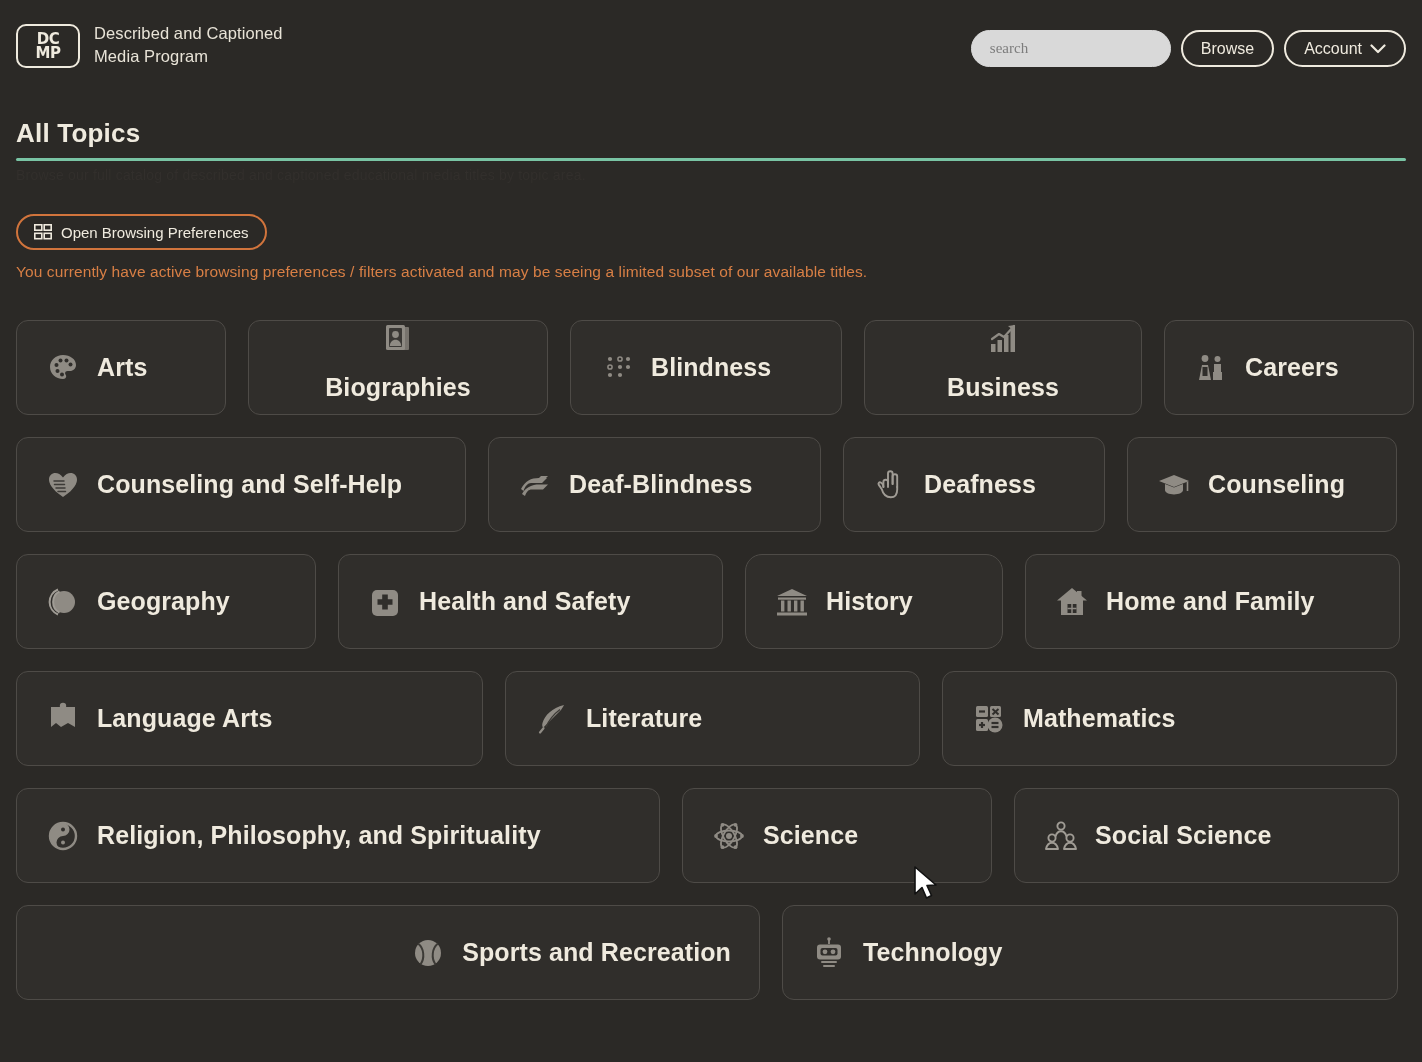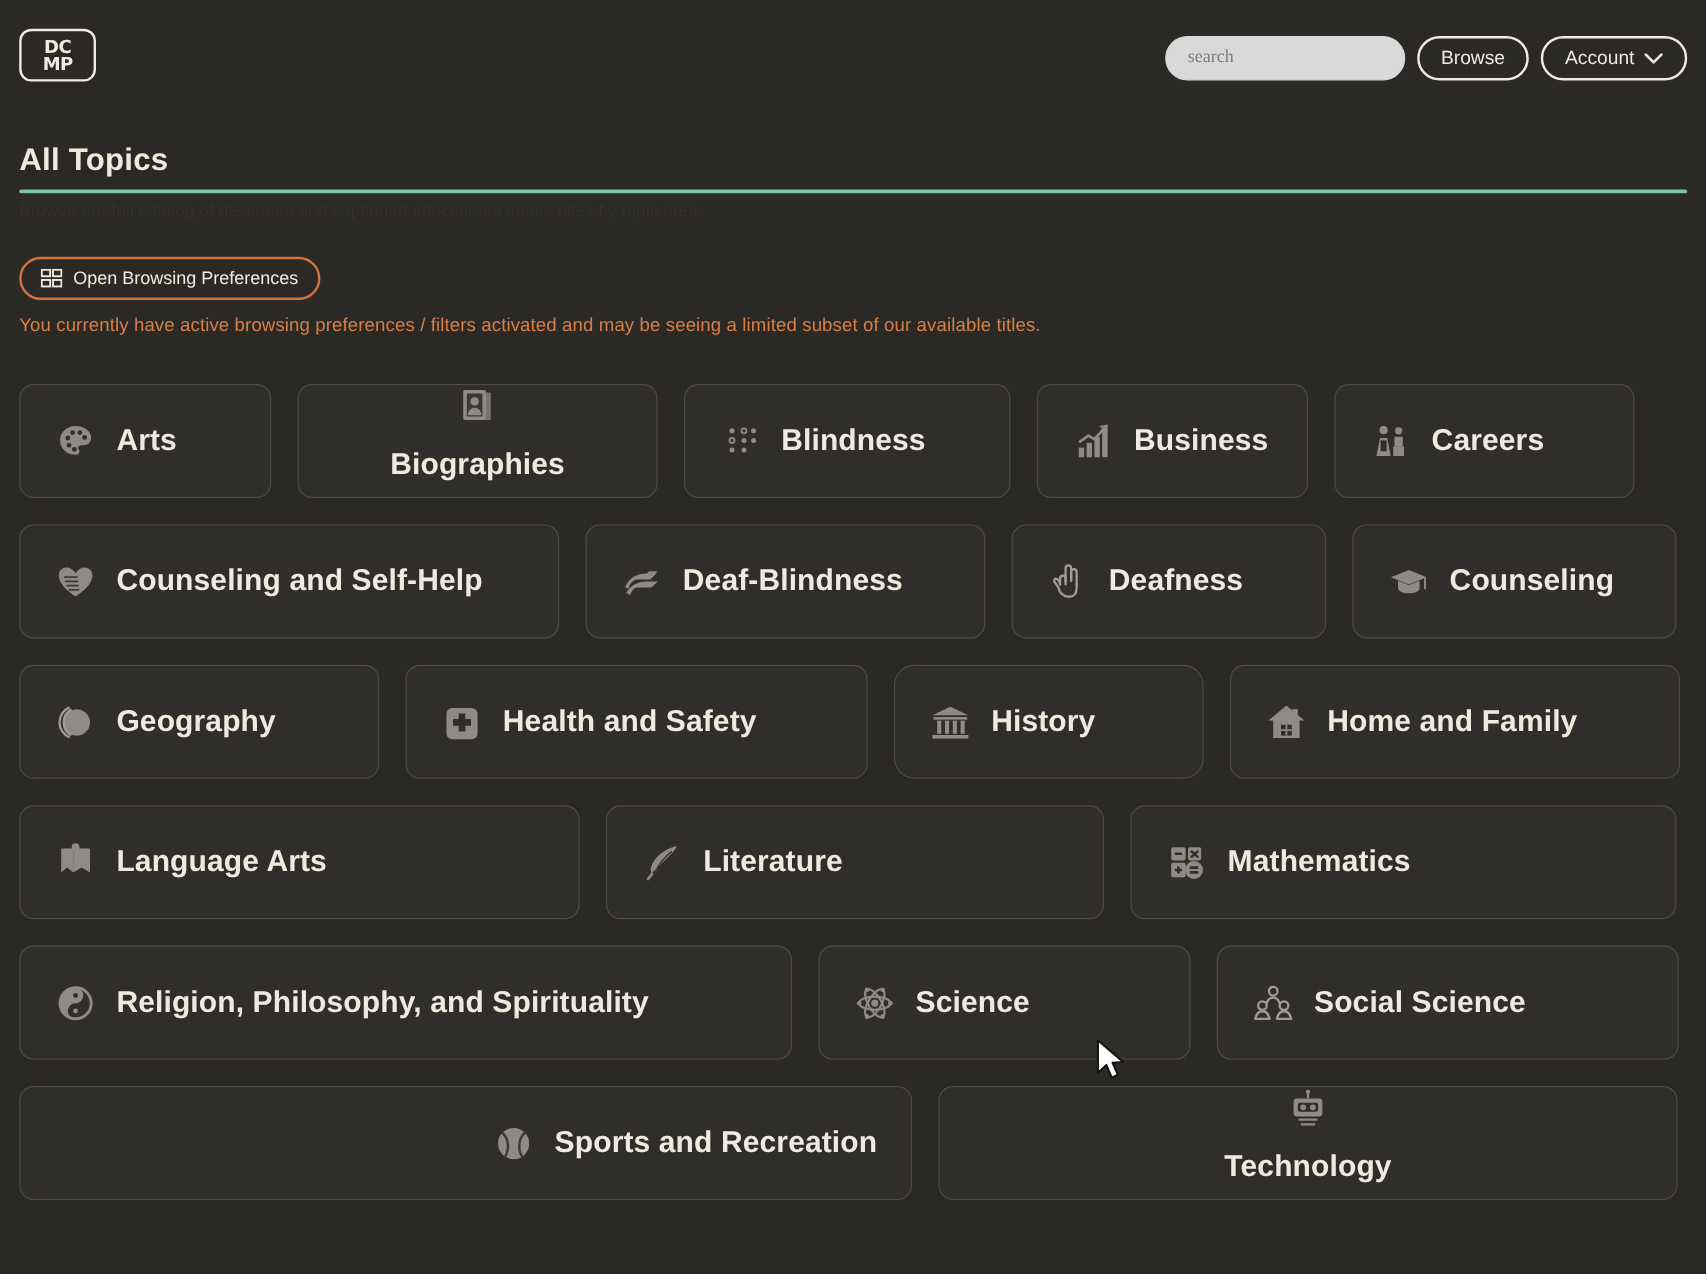--- a/index.html
+++ b/index.html
@@ -100,20 +100,21 @@
 <body>
 
 <div class="page">
 
   <div class="header">
     <div class="brand">
       <div class="logo-box">
         <span class="logo-line">DC</span>
         <span class="logo-line">MP</span>
       </div>
+      <div class="brand-name">Described and Captioned Media Program</div>
     </div>
 
     <div class="header-right">
       <div class="search-pill">
         <input class="search-input" type="text" placeholder="search" style="">
         <svg width="18" height="18" viewBox="0 0 18 18">
           <circle cx="7.5" cy="7" r="5" fill="none" stroke="#6b6b6b" stroke-width="1.7"></circle>
           <line x1="11.2" y1="10.8" x2="16" y2="16.2" stroke="#6b6b6b" stroke-width="1.7" stroke-linecap="round"></line>
         </svg>
       </div>
@@ -175,21 +176,21 @@
             <circle cx="11" cy="17" r="2.1" fill="none" stroke="#8f8b84" stroke-width="1.5"></circle>
               <circle cx="11" cy="25" r="2.1" fill="#8f8b84"></circle>
               <circle cx="21" cy="9" r="2.1" fill="none" stroke="#8f8b84" stroke-width="1.5"></circle>
             <circle cx="21" cy="17" r="2.1" fill="#8f8b84"></circle>
               <circle cx="21" cy="25" r="2.1" fill="#8f8b84"></circle>
               <circle cx="29" cy="9" r="2.1" fill="#8f8b84"></circle>
             <circle cx="29" cy="17" r="2.1" fill="#8f8b84"></circle>
           </svg>
           <span class="card-label">Blindness</span>
         </div>
-        <div class="card" style="width: 226px;">
+        <div class="card" style="width: 278px; flex-direction: column;">
           <svg class="card-icon" width="36" height="36" viewBox="0 0 36 36">
             <rect x="6" y="23" width="4.5" height="8" fill="#8f8b84"></rect>
             <rect x="12.5" y="19" width="4.5" height="12" fill="#8f8b84"></rect>
               <rect x="19" y="14" width="4.5" height="17" fill="#8f8b84"></rect>
             <rect x="25.5" y="8" width="4.5" height="23" fill="#8f8b84"></rect>
               <path d="M7 18 L14 13 L19 16 L29 5" fill="none" stroke="#8f8b84" stroke-width="2.2" stroke-linecap="round" stroke-linejoin="round"></path>
               <polygon points="30,4 30,11 23,5" fill="#8f8b84"></polygon>
           </svg>
           <span class="card-label">Business</span>
         </div>
@@ -363,21 +364,21 @@
       </div>
       <div class="row">
         <div class="card" style="width: 744px; justify-content: flex-end;">
           <svg class="card-icon" width="36" height="36" viewBox="0 0 36 36">
             <circle cx="18" cy="18" r="13" fill="#8f8b84"></circle>
               <path d="M8 8.5 C14 13 15 23 10.5 29.5" fill="none" stroke="#3c3a36" stroke-width="2"></path>
               <path d="M28 8.5 C22 13 21 23 25.5 29.5" fill="none" stroke="#3c3a36" stroke-width="2"></path>
           </svg>
           <span class="card-label">Sports and Recreation</span>
         </div>
-        <div class="card" style="width: 616px; flex-direction: column;">
+        <div class="card" style="width: 616px;">
           <svg class="card-icon" width="36" height="36" viewBox="0 0 36 36">
             <line x1="18" y1="3" x2="18" y2="9" stroke="#8f8b84" stroke-width="1.8"></line>
               <circle cx="18" cy="4" r="1.8" fill="#8f8b84"></circle>
               <rect x="6" y="9.5" width="24" height="15" rx="3" fill="#8f8b84"></rect>
               <rect x="9.5" y="13" width="17" height="7.5" rx="2" fill="#302e2b"></rect>
               <circle cx="14" cy="16.8" r="2.4" fill="#8f8b84"></circle>
             <circle cx="22" cy="16.8" r="2.4" fill="#8f8b84"></circle>
               <g stroke="#8f8b84" stroke-width="2" stroke-linecap="round">
                 <line x1="11" y1="27" x2="25" y2="27"></line>
               <line x1="13" y1="31" x2="23" y2="31"></line>

